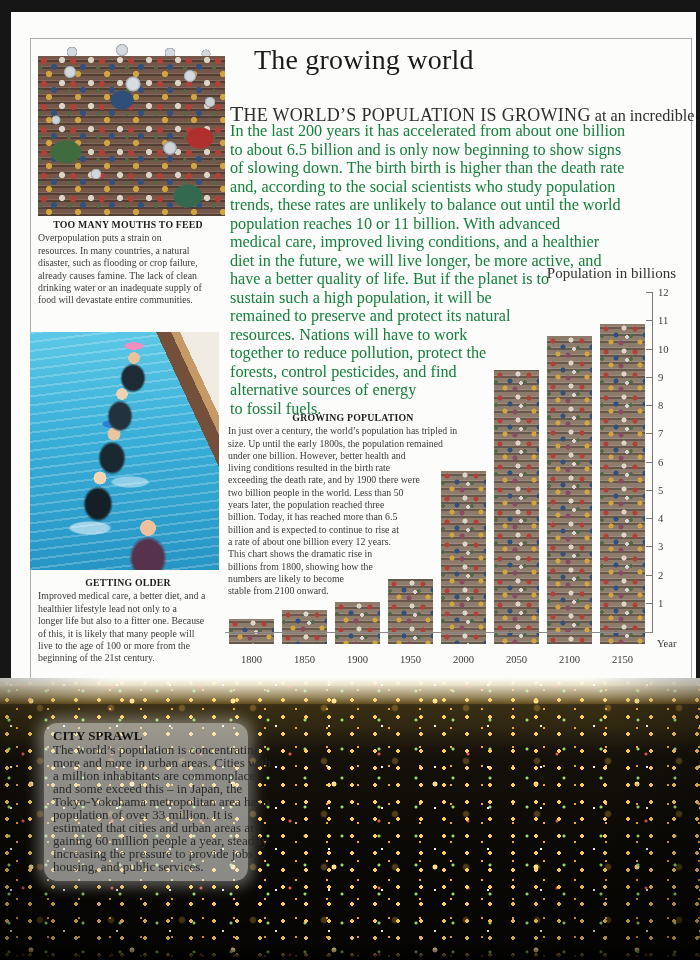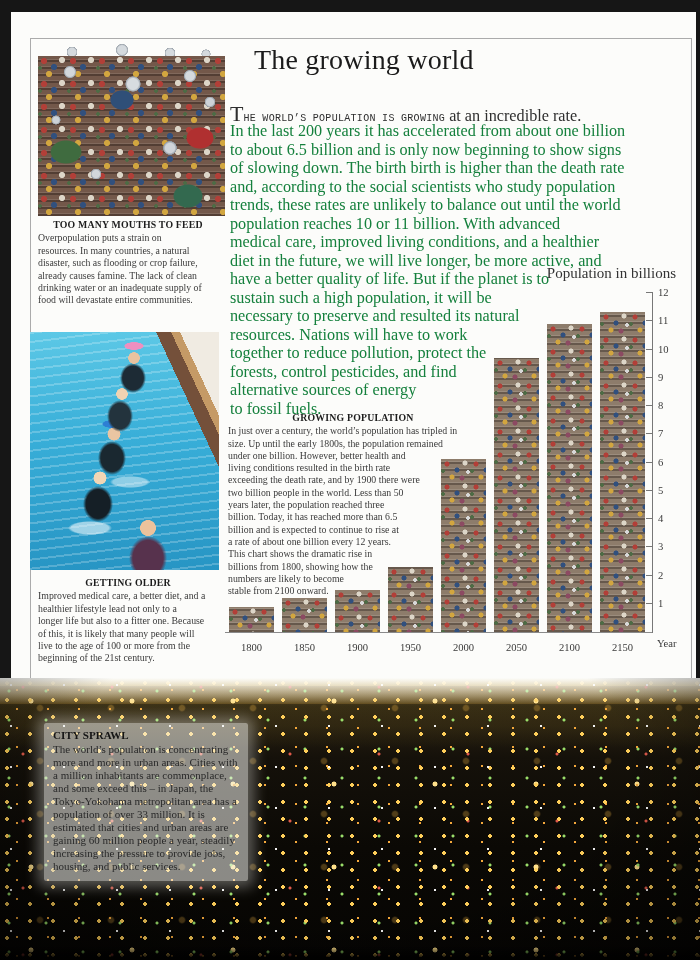--- a/index.html
+++ b/index.html
@@ -71,28 +71,28 @@
   .caption{position:absolute;color:#3a3a3a;font-size:9.8px;line-height:12.4px;}
   .caption .cap-title{font-weight:bold;color:#1d1d1d;letter-spacing:.2px;margin-bottom:1px;text-align:center;}
   .capline{white-space:nowrap;}
   .cap-mouths{left:38px;top:219px;width:180px;}
   .cap-older{left:38px;top:577px;width:180px;}
   .cap-growing{left:228px;top:412px;width:250px;line-height:12.3px;}
   
   .headline{position:absolute;left:254px;top:44px;font-size:28px;color:#1b1b1b;letter-spacing:.2px;}
   .lead{position:absolute;left:230px;top:101px;font-size:16.2px;color:#2e2e2e;white-space:nowrap;}
   .lead .bigcap{font-size:22px;}
-  .lead .smallcaps{font-size:10px;letter-spacing:.3px;font-family:Liberation Mono, monospace;}
+  .lead .smallcaps{font-size:18px;letter-spacing:.3px;}
   .bodytext{position:absolute;left:230px;top:122px;font-size:16.2px;line-height:18.5px;color:#15803d;}
   .bodyline{white-space:nowrap;}
   
   .chart-title{position:absolute;left:540px;top:265px;width:136px;text-align:right;
     font-size:15px;color:#333;}
   .chart{position:absolute;left:225px;top:290px;width:450px;height:375px;}
-  .bars{position:absolute;left:0;top:0;width:424px;height:342px;display:flex;align-items:flex-end;}
+  .bars{position:absolute;left:0;top:12px;width:424px;height:342px;display:flex;align-items:flex-end;}
   .bar-col{position:relative;width:53px;height:100%;display:flex;justify-content:center;align-items:flex-end;}
   .bar{width:45px;
     background-color:#8d7c6b;
     background-image:
       radial-gradient(circle 2.6px at 6px 5px, #b23f38 96%, rgba(0,0,0,0)),
       radial-gradient(circle 2.6px at 16px 11px, #31507e 96%, rgba(0,0,0,0)),
       radial-gradient(circle 2.6px at 24px 4px, #ddd6c8 96%, rgba(0,0,0,0)),
       radial-gradient(circle 2.6px at 11px 18px, #d2a63f 96%, rgba(0,0,0,0)),
       radial-gradient(circle 2.6px at 21px 19px, #8c4a62 96%, rgba(0,0,0,0)),
       radial-gradient(circle 2px at 2px 12px, #4e6b45 96%, rgba(0,0,0,0)),
@@ -121,23 +121,23 @@
       linear-gradient(180deg, rgba(255,210,90,.50) 0 8px, rgba(255,190,70,.22) 8px 26px, rgba(120,90,30,.14) 26px 48px, rgba(0,0,0,0) 70px),
       linear-gradient(180deg, #8a7434 0%, #2e2713 10%, #15110a 28%, #0b0905 60%, #060503 100%);
     background-size:53px 41px,23px 17px,31px 19px,37px 29px,89px 67px,101px 83px,71px 53px,auto,auto;}
   .city::before{content:"";position:absolute;left:0;top:0;width:100%;height:26px;
     background:linear-gradient(180deg,#fcfcfa 0%, rgba(252,252,250,0) 100%);}
   .city::after{content:"";position:absolute;inset:0;
     background:radial-gradient(ellipse at 50% 28%, rgba(0,0,0,0) 55%, rgba(0,0,0,.55) 100%),
                linear-gradient(0deg, rgba(0,0,0,.85) 0 3px, rgba(0,0,0,0) 14px);}
   
   .sprawl-box{position:absolute;left:44px;top:723px;width:186px;padding:6px 9px 8px 9px;z-index:5;
-    background:rgba(245,245,240,.55);border-radius:2px;
+    background:rgba(245,245,240,.55);border-radius:13px;
     box-shadow:0 0 14px 6px rgba(245,245,240,.35);
-    color:#2a2a2a;font-size:11px;line-height:13px;}
+    color:#2a2a2a;font-size:13px;line-height:13px;}
   .sprawl-box .cap-title{font-weight:bold;color:#151515;margin-bottom:1px;}
 </style>
 </head>
 <body>
 
 <div class="page"></div>
 <div class="frame"></div>
 
 <div class="photo-crowd-fringe"></div>
 <div class="photo-crowd"></div>
@@ -179,21 +179,21 @@
     <div class="bodyline">In the last 200 years it has accelerated from about one billion</div>
     <div class="bodyline">to about 6.5 billion and is only now beginning to show signs</div>
     <div class="bodyline">of slowing down. The birth birth is higher than the death rate</div>
     <div class="bodyline">and, according to the social scientists who study population</div>
     <div class="bodyline">trends, these rates are unlikely to balance out until the world</div>
     <div class="bodyline">population reaches 10 or 11 billion. With advanced</div>
     <div class="bodyline">medical care, improved living conditions, and a healthier</div>
     <div class="bodyline">diet in the future, we will live longer, be more active, and</div>
     <div class="bodyline">have a better quality of life. But if the planet is to</div>
     <div class="bodyline">sustain such a high population, it will be</div>
-    <div class="bodyline">necessary to preserve and resulted its natural</div>
+    <div class="bodyline">remained to preserve and protect its natural</div>
     <div class="bodyline">resources. Nations will have to work</div>
     <div class="bodyline">together to reduce pollution, protect the</div>
     <div class="bodyline">forests, control pesticides, and find</div>
     <div class="bodyline">alternative sources of energy</div>
     <div class="bodyline">to fossil fuels.</div>
   </div>
 
 <div class="caption cap-growing">
   <div class="cap-title">GROWING POPULATION</div>
   <div>

